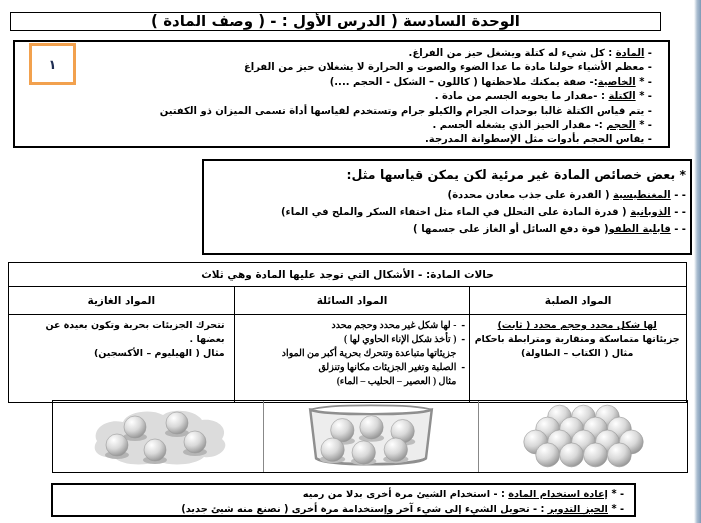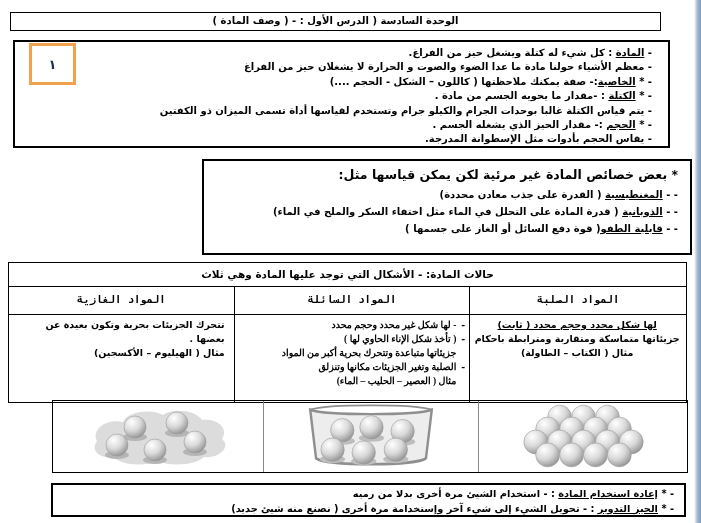--- a/index.html
+++ b/index.html
@@ -6,58 +6,58 @@
   body{
     width:701px;height:523px;position:relative;background:#ffffff;
     font-family:"DejaVu Sans", sans-serif;font-weight:700;color:#000;
     direction:rtl;overflow:hidden;
   }
   .abs{position:absolute;box-sizing:border-box;}
   .pre{white-space:pre;}
   .term{text-decoration:underline;}
 
   #header-box{left:10px;top:12px;width:651px;height:19px;border:1px solid #000;
-    text-align:center;font-size:10px;line-height:16px;}
+    text-align:center;font-size:15px;line-height:16px;}
 
   #box1{left:13px;top:40px;width:657px;height:108px;border:2px solid #000;
     padding:4px 16px 0 6px;font-size:10px;position:absolute;}
   #box1 .line{line-height:14.4px;white-space:nowrap;}
   #num-box{position:absolute;left:14px;top:1px;width:41px;height:36px;
     border:3px solid #f2a14e;background:#fff;display:flex;align-items:center;
     justify-content:center;font-size:13px;color:#1f2d52;}
 
   #box2{left:202px;top:159px;width:490px;height:96px;border:2px solid #000;
-    padding:3px 12px 0 6px;font-size:10px;}
+    padding:3px 4px 0 6px;font-size:10px;}
   #box2 .title{font-size:12.5px;line-height:22px;}
   #box2 .line{line-height:17px;white-space:nowrap;}
 
   #states-table{left:8px;top:262px;width:679px;border:1px solid #000;}
   .trow{display:flex;border-top:1px solid #000;}
   .trow:first-child{border-top:none;}
   #table-title{height:23px;line-height:23px;text-align:center;font-size:10.5px;}
   .cell{box-sizing:border-box;}
   .cell.solid{width:217px;border-left:1px solid #000;}
   .cell.liquid{width:236px;border-left:1px solid #000;}
   .cell.gas{width:225px;}
-  .hcell{height:27px;line-height:27px;text-align:center;font-size:10.5px;font-family:Liberation Mono, monospace;}
+  .hcell{height:27px;line-height:27px;text-align:center;font-size:10.5px;}
   .ccell{height:87px;font-size:9.5px;padding:3px 4px 0 2px;}
   .ccell .c{text-align:center;line-height:14px;}
   .lline{display:flex;line-height:14px;}
   .lline .gdash{width:9px;flex:none;}
   .lline .ltext{flex:1;text-align:right;font-family:Liberation Serif, serif;}
   .gascell div{text-align:right;padding-right:5px;line-height:14px;}
 
   #img-row{left:52px;top:400px;width:636px;height:73px;display:flex;border:1px solid #000;}
   .icell{box-sizing:border-box;height:71px;}
   .icell.solid{width:209px;border-left:1px solid #888;}
   .icell.liquid{width:215px;border-left:1px solid #888;}
   .icell.gas{width:208px;}
   .icell svg{display:block;width:100%;height:100%;}
 
-  #bottom-box{left:51px;top:483px;width:635px;height:34px;border:2px solid #000;
+  #bottom-box{left:51px;top:483px;width:585px;height:34px;border:2px solid #000;
     padding:2px 10px 0 0;font-size:9.8px;}
   #bottom-box .line{line-height:14.5px;white-space:nowrap;}
 
   #page-edge{right:0;top:0;width:7px;height:523px;
     background:linear-gradient(to left,#7f9ab6 0%,#aabdd0 55%,#ffffff 100%);}
 </style>
 </head>
 <body>
 
 <svg width="0" height="0" style="position:absolute" aria-hidden="true">

